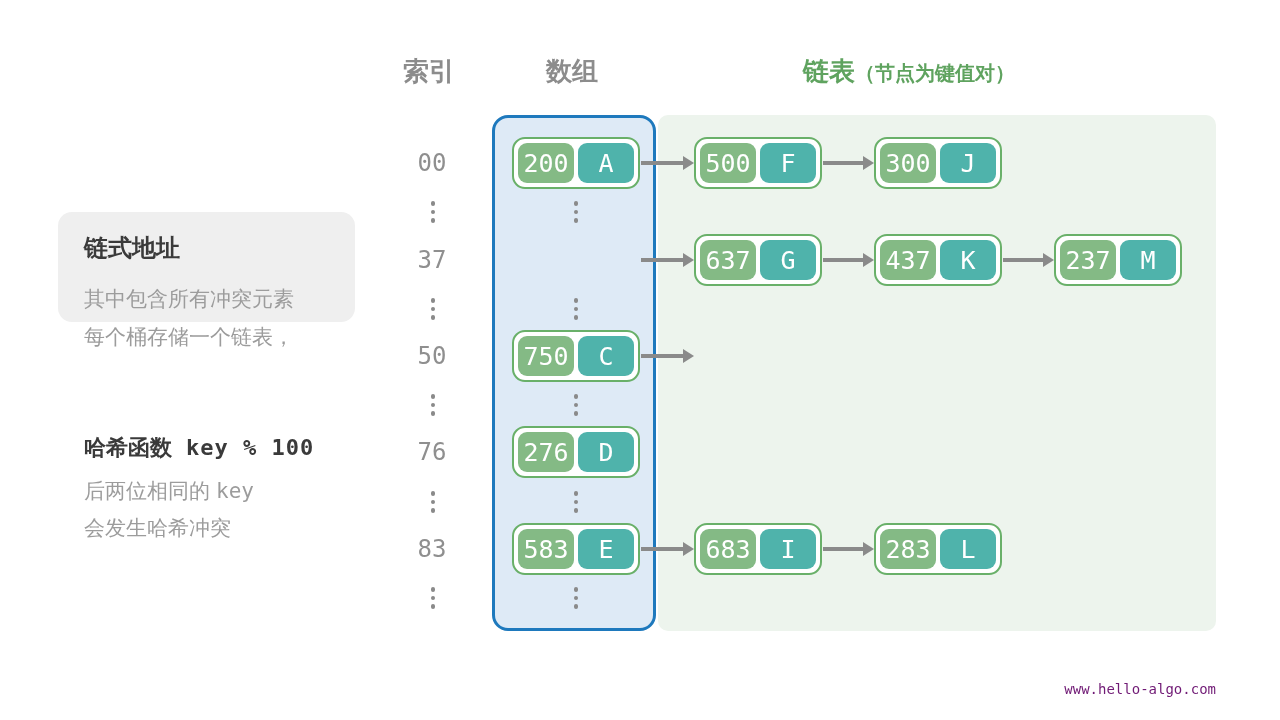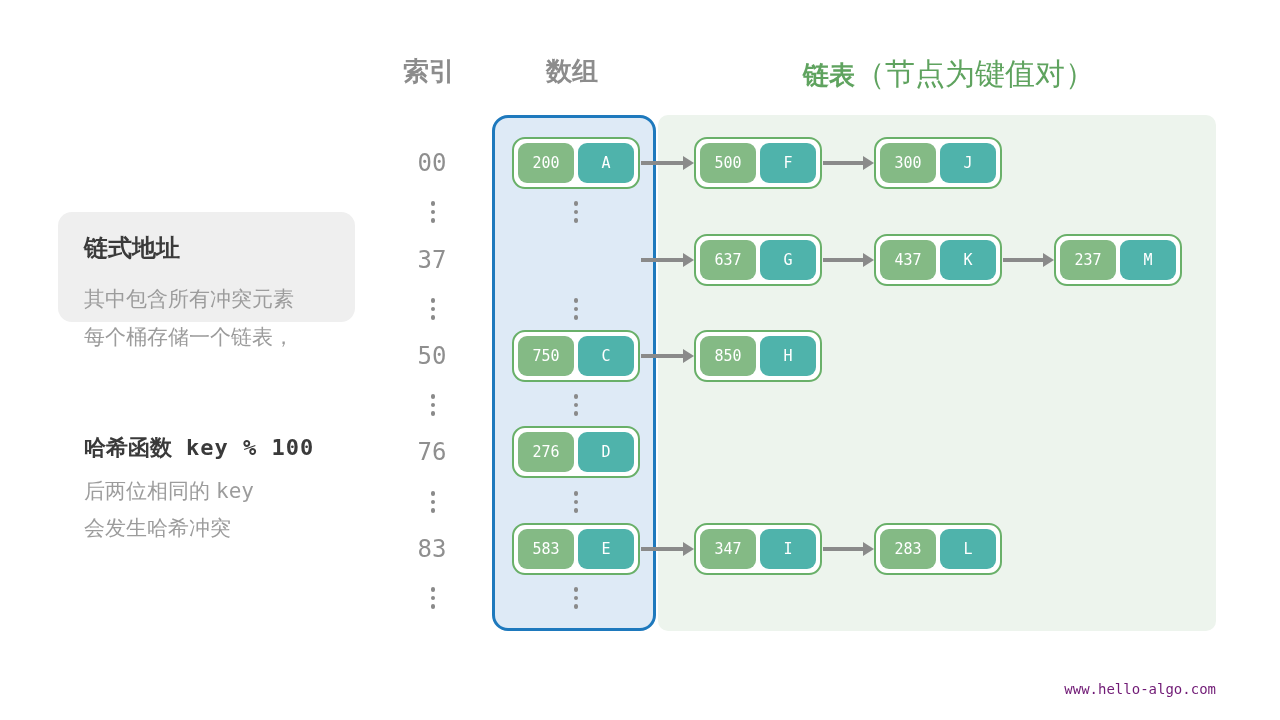--- a/index.html
+++ b/index.html
@@ -16,21 +16,21 @@
 
   
   .col-header {
     font-size: 26px;
     font-weight: bold;
     color: #8c8c8c;
     white-space: nowrap;
   }
   .list-header { color: #5fa35f; white-space: nowrap; font-size: 26px; }
   .list-header .strong { font-weight: bold; }
-  .list-header .note { font-weight: normal; font-size: 30px; }
+  .list-header .note { font-weight: bold; font-size: 20px; }
 
   
   .array-region {
     left: 492px; top: 115px; width: 164px; height: 516px;
     background: #deeaf6;
     border: 3px solid #1e79bd;
     border-radius: 16px;
   }
   .list-region {
     left: 658px; top: 115px; width: 558px; height: 516px;
@@ -53,21 +53,21 @@
     border: 2px solid #69b069;
     border-radius: 13px;
     display: flex; gap: 4px; padding: 4px;
   }
   .cell {
     flex: 1;
     border-radius: 9px;
     display: flex; align-items: center; justify-content: center;
     color: #ffffff;
     font-family: "DejaVu Sans Mono", monospace;
-    font-size: 15px;
+    font-size: 25px;
   }
   .cell.key { background: #84ba85; }
   .cell.val { background: #4fb3ab; }
 
   
   .arrow { height: 14px; }
   .arrow .line {
     position: absolute; left: 0; right: 9px; top: 5px; height: 4px;
     background: #8a8a8a; display: block;
   }
@@ -233,40 +233,36 @@
   </div>
 
   <div class="abs node" style="left:512px; top:330px">
     <span class="cell key">750</span>
     <span class="cell val">C</span>
   </div>
   <div class="abs arrow" style="left:641px; top:349px; width:53px">
       <i class="line"></i>
       <i class="head"></i>
     </div>
-  <div class="abs node" style="left:694px; top:330px">
-    <span class="cell key">850</span>
-    <span class="cell val">H</span>
-  </div>
 
   <div class="abs node" style="left:512px; top:426px">
     <span class="cell key">276</span>
     <span class="cell val">D</span>
   </div>
 
   <div class="abs node" style="left:512px; top:523px">
     <span class="cell key">583</span>
     <span class="cell val">E</span>
   </div>
   <div class="abs arrow" style="left:641px; top:542px; width:53px">
       <i class="line"></i>
       <i class="head"></i>
     </div>
   <div class="abs node" style="left:694px; top:523px">
-    <span class="cell key">347</span>
+    <span class="cell key">683</span>
     <span class="cell val">I</span>
   </div>
   <div class="abs arrow" style="left:823px; top:542px; width:51px">
       <i class="line"></i>
       <i class="head"></i>
     </div>
   <div class="abs node" style="left:874px; top:523px">
     <span class="cell key">283</span>
     <span class="cell val">L</span>
   </div>

